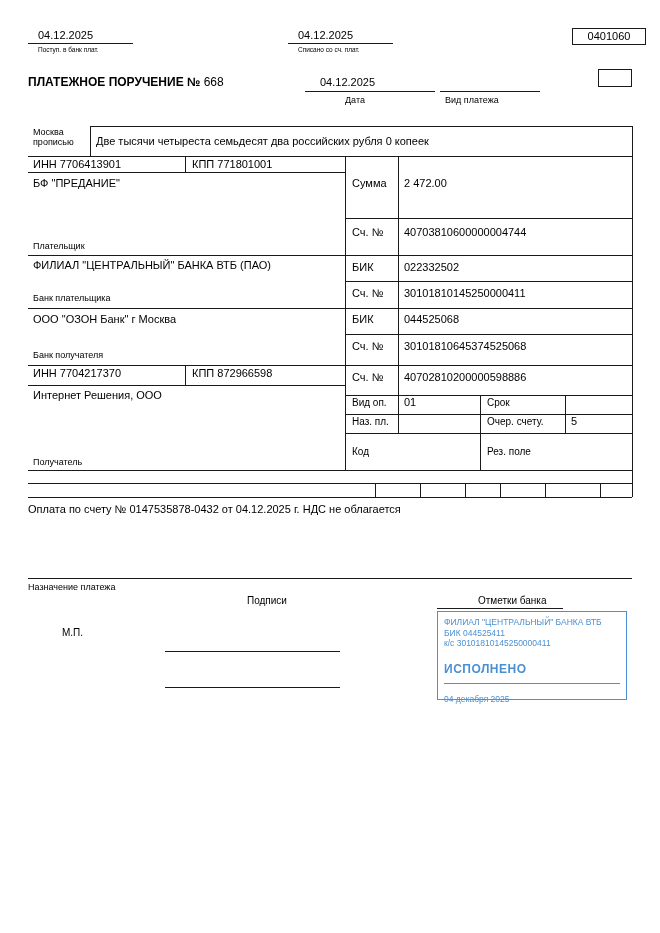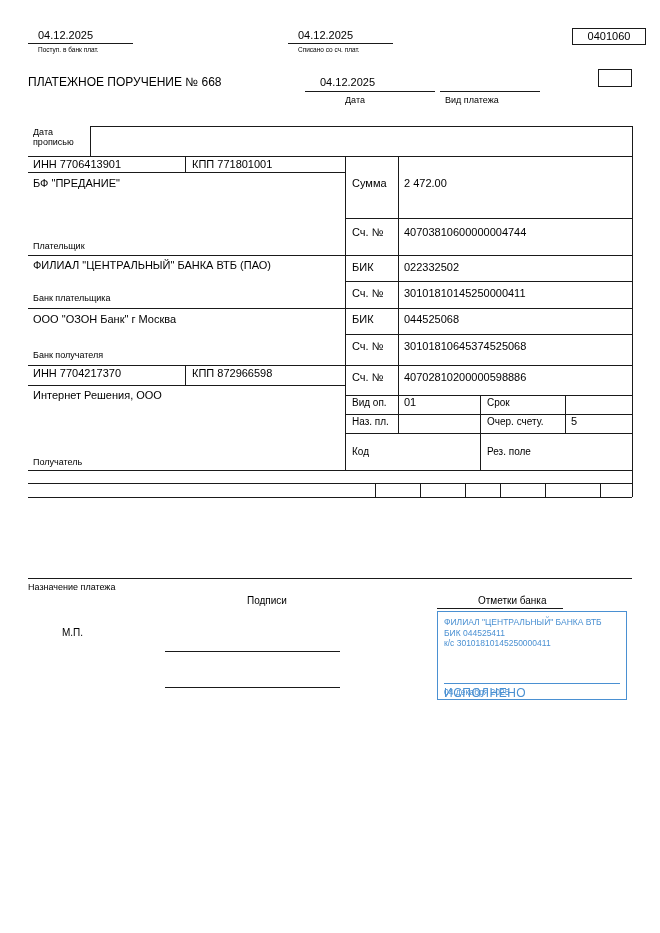--- a/index.html
+++ b/index.html
@@ -5,21 +5,21 @@
   :root { --stamp-color:#4a90d2; }
   html,body { margin:0; padding:0; background:#fff; }
   #page {
     position:relative; width:660px; height:933px; background:#fff;
     font-family:"Liberation Sans", sans-serif; color:#000; overflow:hidden;
   }
   .t   { position:absolute; font-size:11px; line-height:1.15; white-space:nowrap; }
   .small { font-size:9px; }
   .med { font-size:10px; }
   .tiny { font-size:6.5px; }
-  .b   { font-weight:normal;margin-top:24px; }
+  .b   { font-weight:bold; }
   .wrap { white-space:normal; }
   .hl  { position:absolute; height:1px; background:#1a1a1a; }
   .vl  { position:absolute; width:1px;  background:#1a1a1a; }
   .box { position:absolute; border:1px solid #1a1a1a; box-sizing:border-box;
          text-align:center; font-size:11px; }
   #stamp { position:absolute; left:437px; top:611px; width:190px; height:89px;
            border:1px solid var(--stamp-color); box-sizing:border-box;
            color:var(--stamp-color); }
   #stamp .s { position:absolute; font-size:8.5px; white-space:nowrap; }
 </style>
@@ -42,23 +42,24 @@
     <span class="b">ПЛАТЕЖНОЕ ПОРУЧЕНИЕ №</span>
     <span>668</span>
   </div>
   <div class="t" style="left:320px;top:76px">04.12.2025</div>
   <div class="hl" style="left:305px;top:91px;width:130px"></div>
   <div class="t small" style="left:345px;top:95px">Дата</div>
   <div class="hl" style="left:440px;top:91px;width:100px"></div>
   <div class="t small" style="left:445px;top:95px">Вид платежа</div>
   <div class="box" style="left:598px;top:69px;width:34px;height:18px"></div>
 
-  <div class="t small wrap" style="left:33px;top:127px;width:52px">Дата прописью</div>
+  <div class="t small wrap" style="left:33px;top:127px;width:52px">Москва прописью</div>
   <div class="vl" style="left:90px;top:126px;height:30px"></div>
   <div class="hl" style="left:90px;top:126px;width:542px"></div>
+  <div class="t" style="left:96px;top:135px">Две тысячи четыреста семьдесят два российских рубля 0 копеек</div>
 
   <div class="hl" style="left:28px;top:156px;width:604px"></div>
   <div class="hl" style="left:28px;top:172px;width:317px"></div>
   <div class="hl" style="left:345px;top:218px;width:287px"></div>
   <div class="hl" style="left:28px;top:255px;width:604px"></div>
   <div class="hl" style="left:345px;top:281px;width:287px"></div>
   <div class="hl" style="left:28px;top:308px;width:604px"></div>
   <div class="hl" style="left:345px;top:334px;width:287px"></div>
   <div class="hl" style="left:28px;top:365px;width:604px"></div>
   <div class="hl" style="left:28px;top:385px;width:317px"></div>
@@ -123,31 +124,32 @@
   <div class="t" style="left:404px;top:396px">01</div>
   <div class="t med" style="left:487px;top:397px">Срок</div>
 
   <div class="t med" style="left:352px;top:416px">Наз. пл.</div>
   <div class="t med" style="left:487px;top:416px">Очер. счету.</div>
   <div class="t" style="left:571px;top:415px">5</div>
 
   <div class="t med" style="left:352px;top:446px">Код</div>
   <div class="t med" style="left:487px;top:446px">Рез. поле</div>
 
+  <div class="t" style="left:28px;top:503px">Оплата по счету № 0147535878-0432 от 04.12.2025 г. НДС не облагается</div>
   <div class="hl" style="left:28px;top:578px;width:604px"></div>
   <div class="t small" style="left:28px;top:582px">Назначение платежа</div>
 
   <div class="t med" style="left:247px;top:595px">Подписи</div>
   <div class="t med" style="left:478px;top:595px">Отметки банка</div>
   <div class="hl" style="left:437px;top:608px;width:126px"></div>
   <div class="t med" style="left:62px;top:627px">М.П.</div>
   <div class="hl" style="left:165px;top:651px;width:175px"></div>
   <div class="hl" style="left:165px;top:687px;width:175px"></div>
 
   <div id="stamp">
     <div class="s" style="left:6px;top:5px">ФИЛИАЛ "ЦЕНТРАЛЬНЫЙ" БАНКА ВТБ</div>
     <div class="s" style="left:6px;top:16px">БИК 044525411</div>
     <div class="s" style="left:6px;top:26px">к/с 30101810145250000411</div>
     <div class="s b" style="left:6px;top:50px;font-size:12px;letter-spacing:0.5px">ИСПОЛНЕНО</div>
-    <div class="s" style="left:6px;top:71px;width:176px;border-top:1px solid var(--stamp-color);padding-top:3px">04 декабря 2025</div>
+    <div class="s" style="left:6px;top:71px;width:176px;border-top:1px solid var(--stamp-color);padding-top:10px">04 декабря 2025</div>
   </div>
 
 </div>
 
 </body></html>

